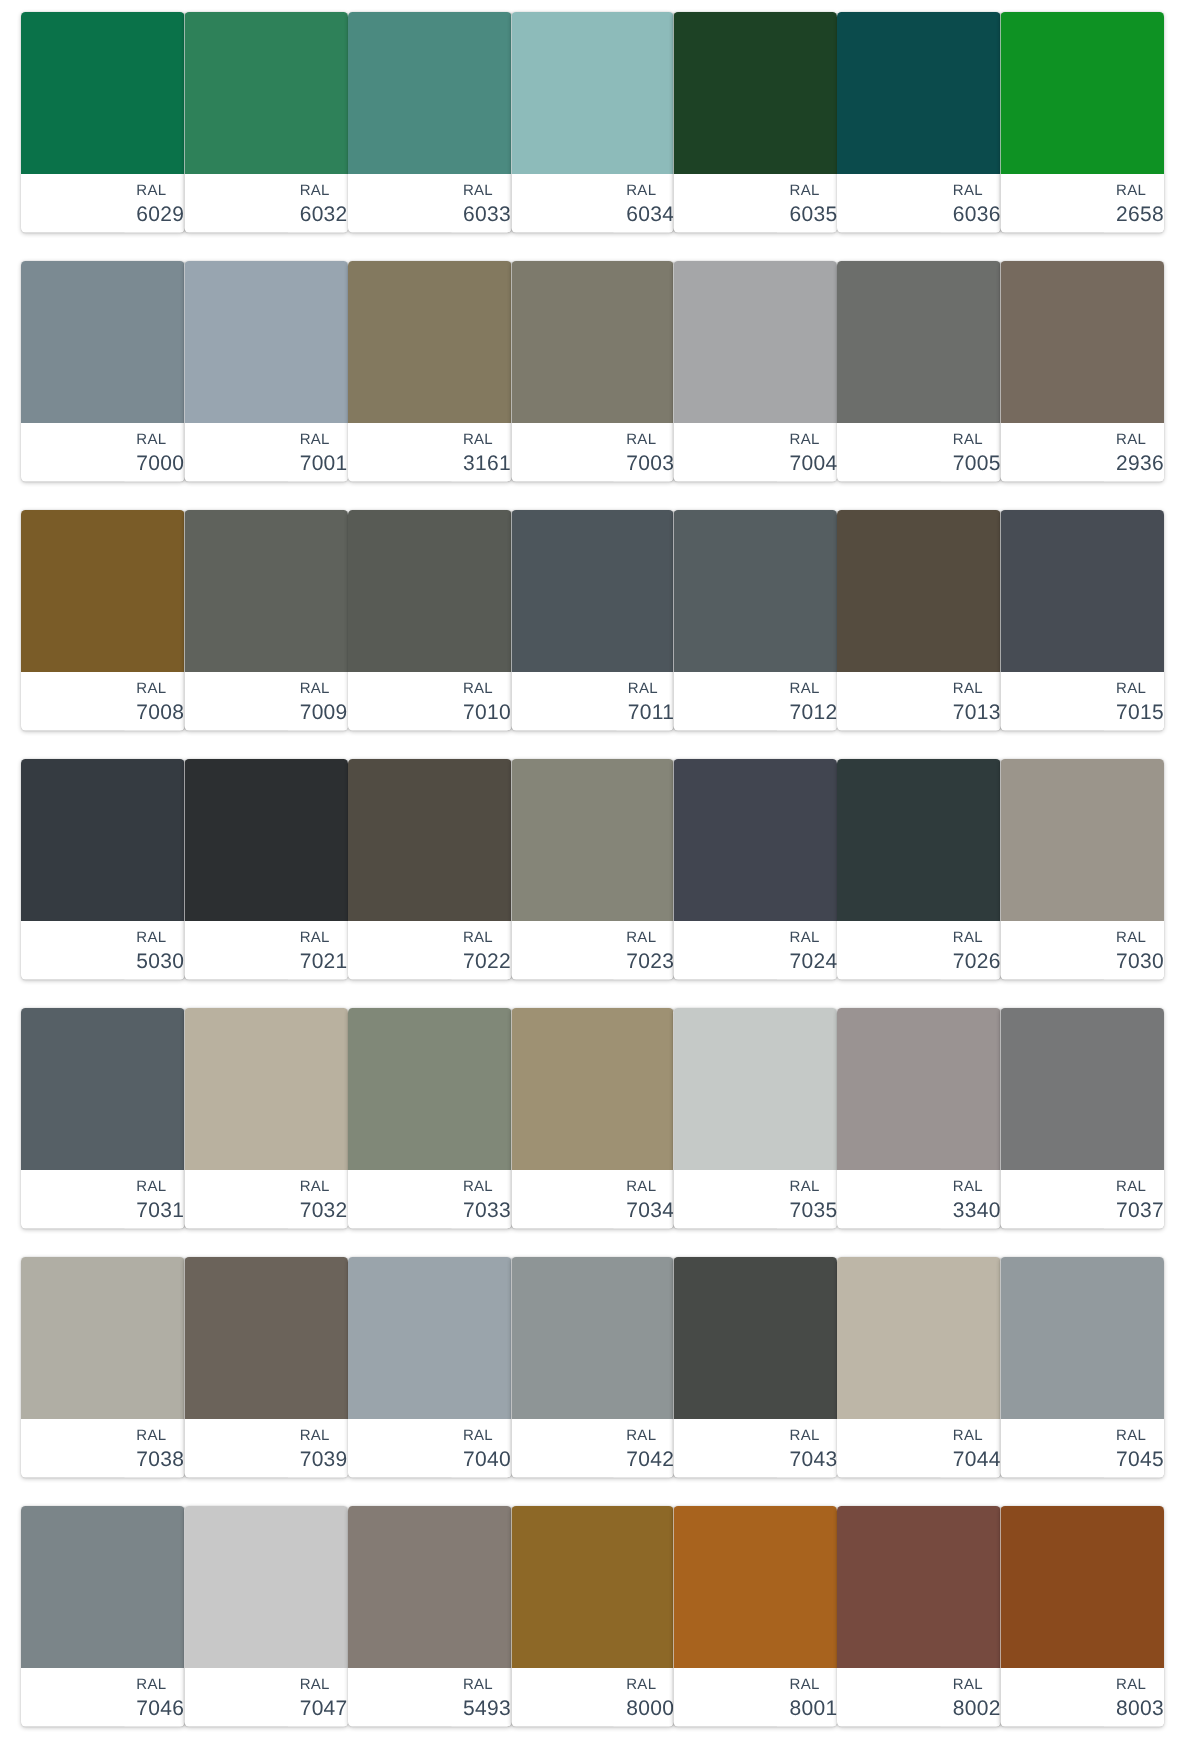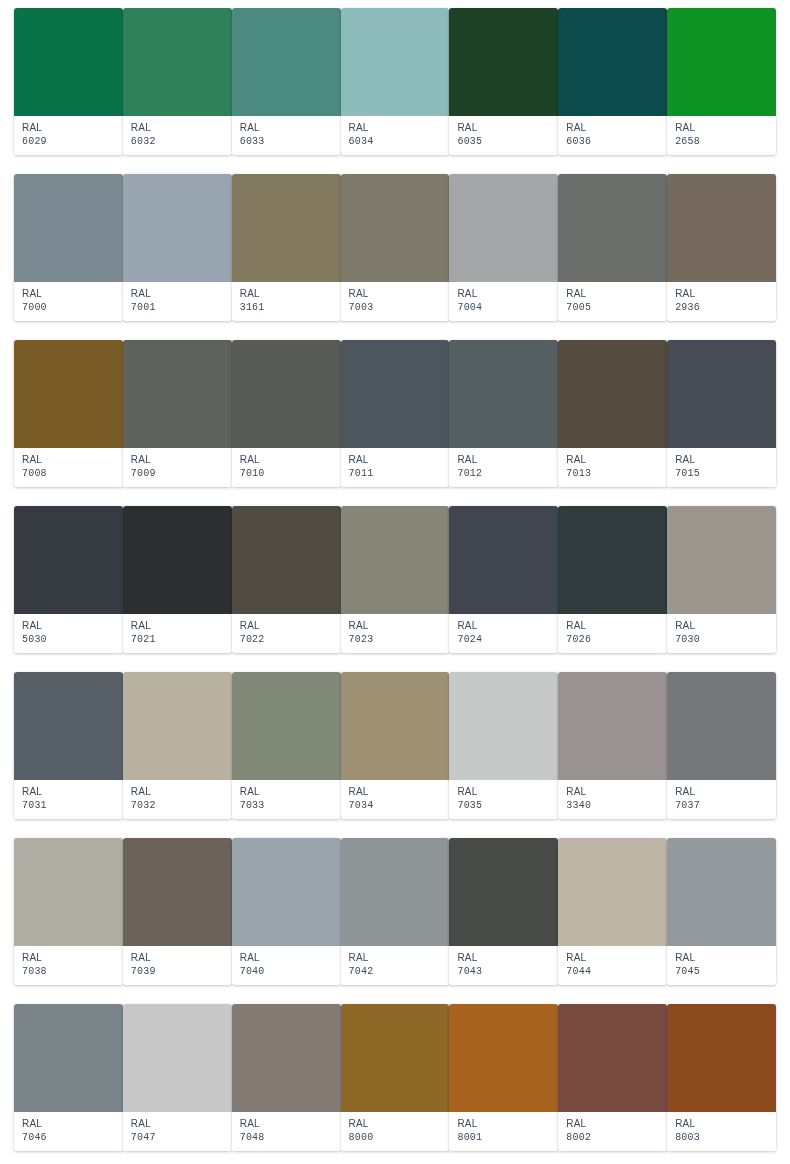--- a/index.html
+++ b/index.html
@@ -33,20 +33,21 @@
 
   .swatch-card {
     box-sizing: border-box;
     width: 132px;
     background: #ffffff;
     border-radius: 3px;
     box-shadow: 0 1px 3px rgba(0,0,0,0.22), 0 0 1px rgba(0,0,0,0.14);
     overflow: hidden;
     display: flex;
     flex-direction: column;
+    align-items: flex-end;
   }
 
   .swatch-color {
     width: 100%;
     height: 108px;
     display: block;
   }
 
   .swatch-label {
     box-sizing: border-box;
@@ -59,25 +60,24 @@
   }
 
   .swatch-label .ral-word {
     font-size: 10px;
     line-height: 14px;
     color: #3b4a5a;
     letter-spacing: 0.2px;
   }
 
   .swatch-label .ral-code {
-    font-size: 10px;
+    font-size: 14px;
     line-height: 14px;
     color: #3b4a5a;
     letter-spacing: 0.2px;
-    font-family: Liberation Mono, monospace;
   }
 </style>
 </head>
 <body>
 
 <div id="swatch-grid">
     <div class="swatch-row">
       <div class="swatch-card">
         <div class="swatch-color" style="background-color: rgb(10, 114, 73);"></div>
         <div class="swatch-label">
@@ -395,21 +395,21 @@
         <div class="swatch-color" style="background-color: rgb(200, 200, 200);"></div>
         <div class="swatch-label">
           <span class="ral-word">RAL</span>
           <span class="ral-code">7047</span>
         </div>
       </div>
       <div class="swatch-card">
         <div class="swatch-color" style="background-color: rgb(132, 123, 116);"></div>
         <div class="swatch-label">
           <span class="ral-word">RAL</span>
-          <span class="ral-code">7048</span>
+          <span class="ral-code">5493</span>
         </div>
       </div>
       <div class="swatch-card">
         <div class="swatch-color" style="background-color: rgb(141, 104, 39);"></div>
         <div class="swatch-label">
           <span class="ral-word">RAL</span>
           <span class="ral-code">8000</span>
         </div>
       </div>
       <div class="swatch-card">

